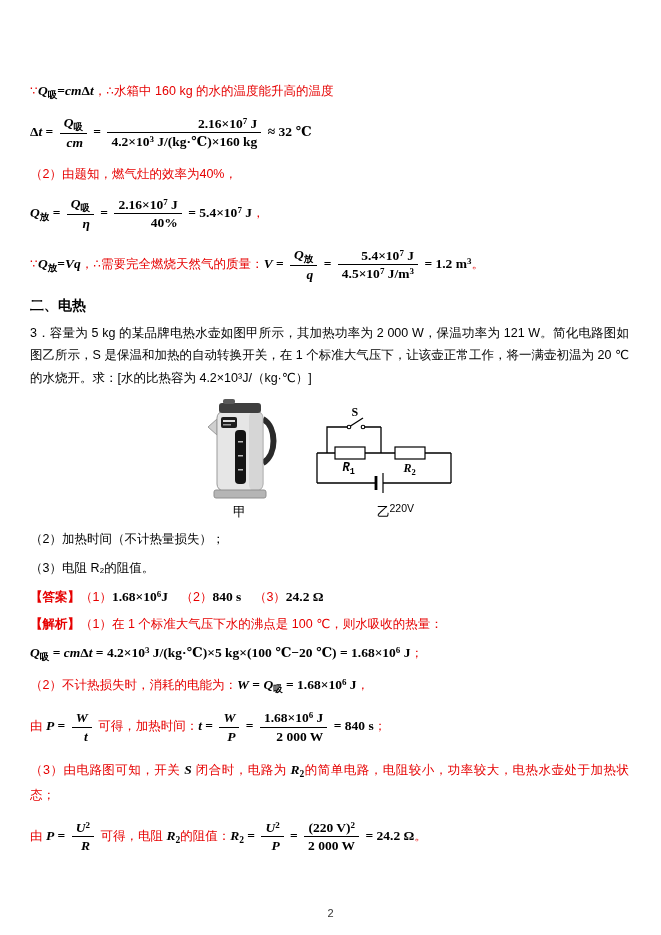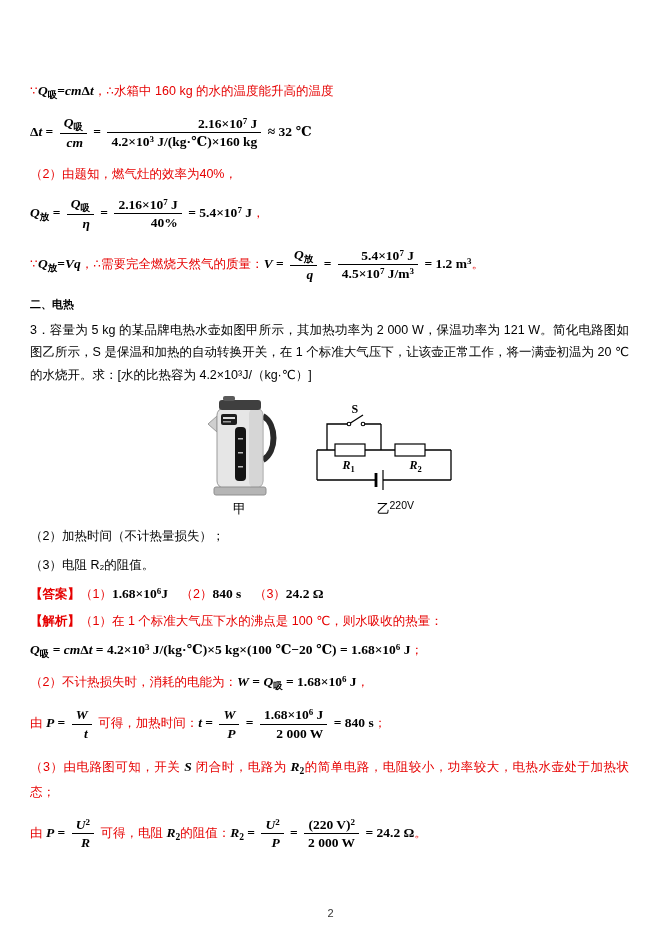--- a/index.html
+++ b/index.html
@@ -29,21 +29,21 @@
     font-family: "Liberation Sans", "DejaVu Sans", sans-serif;
     font-weight: 400; font-size: 12.5px;
   }
   .it { font-style: italic; }
   sup, sub { font-weight: 700; }
   sup { font-size: 9px; vertical-align: 4px; }
   sub { font-size: 9.5px; vertical-align: -3px; }
   .frac { display: inline-block; vertical-align: middle; text-align: right; margin: 0 3px; line-height: 1.3; }
   .frac > .num { display: block; border-bottom: 1.6px solid #000; padding: 0 4px; }
   .frac > .den { display: block; padding: 0 4px; }
-  .heading { font-size: 11px; font-weight: 700; margin: 10px 0 7px; color: #000; }
+  .heading { font-size: 14px; font-weight: 700; margin: 10px 0 7px; color: #000; }
   .figure { display: flex; justify-content: center; align-items: flex-end; gap: 30px; margin: 8px 0 6px; }
   .fig-item { display: flex; flex-direction: column; align-items: center; }
   .fig-label { font-size: 13px; margin-top: 2px; color: #000; }
   .circuit { position: relative; width: 150px; height: 96px; }
   .clabel {
     position: absolute; color: #000;
     font-family: "Liberation Serif", "DejaVu Serif", serif;
     font-weight: 700; font-size: 12px; line-height: 1;
   }
   .clabel sub { font-size: 8.5px; }
@@ -99,22 +99,22 @@
           <path d="M18,48 V22 H40 M54,22 H72 M72,22 V48" stroke="#000" stroke-width="1.3" fill="none"></path>
           <circle cx="40" cy="22" r="1.8" fill="#fff" stroke="#000" stroke-width="1.1"></circle>
           <circle cx="54" cy="22" r="1.8" fill="#fff" stroke="#000" stroke-width="1.1"></circle>
           <path d="M41.5,21 L54,13" stroke="#000" stroke-width="1.3" fill="none"></path>
           <rect x="26" y="42" width="30" height="12" fill="#fff" stroke="#000" stroke-width="1.2"></rect>
           <rect x="86" y="42" width="30" height="12" fill="#fff" stroke="#000" stroke-width="1.2"></rect>
           <path d="M74,68 V88" stroke="#000" stroke-width="1.2" fill="none"></path>
           <path d="M67,71 V85" stroke="#000" stroke-width="2.8" fill="none"></path>
         </svg>
         <span class="clabel" style="left:43px; top:1px;">S</span>
-        <span class="clabel" style="left:34px; top:57px;"><span class="it">R</span><sub>1</sub></span>
-        <span class="clabel" style="left:101px; top:57px;"><span class="it">R</span><sub>2</sub></span>
+        <span class="clabel" style="left:34px; top:57px;font-family:Liberation Mono, monospace;"><span class="it">R</span><sub>1</sub></span>
+        <span class="clabel" style="left:95px; top:57px;"><span class="it">R</span><sub>2</sub></span>
         <span class="voltage-label" style="left:81px; top:82px;">220V</span>
       </div>
       <div class="fig-label">乙</div>
     </div>
 
   </div>
 
   <p class="qline">（2）加热时间（不计热量损失）；</p>
   <p class="qline">（3）电阻 R₂的阻值。</p>
 

